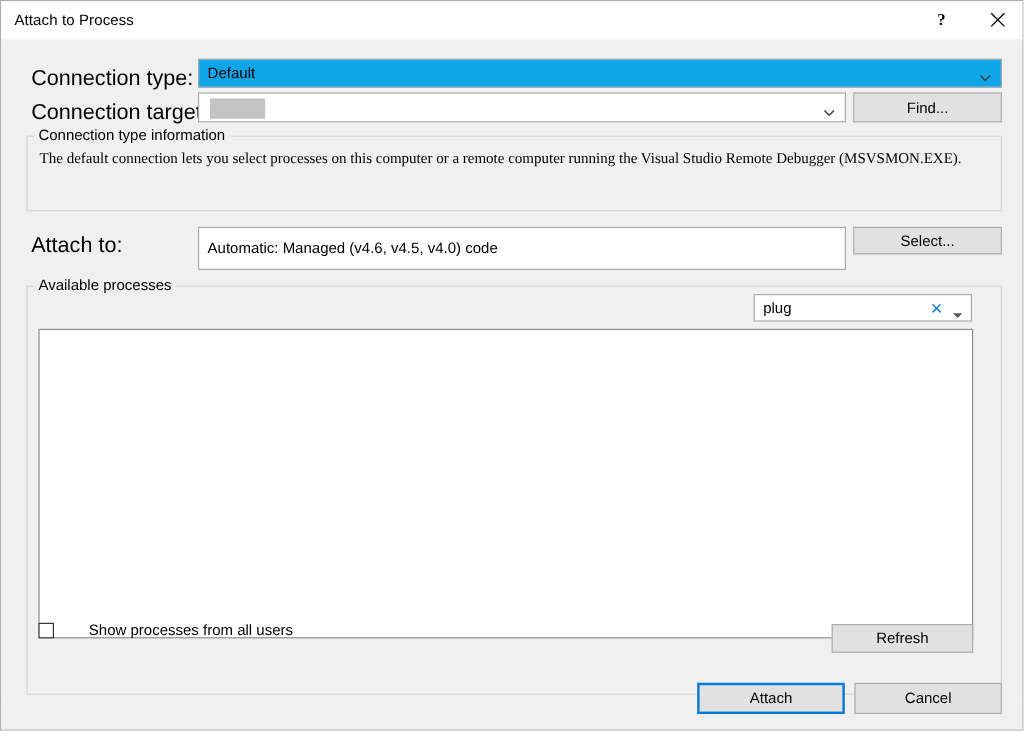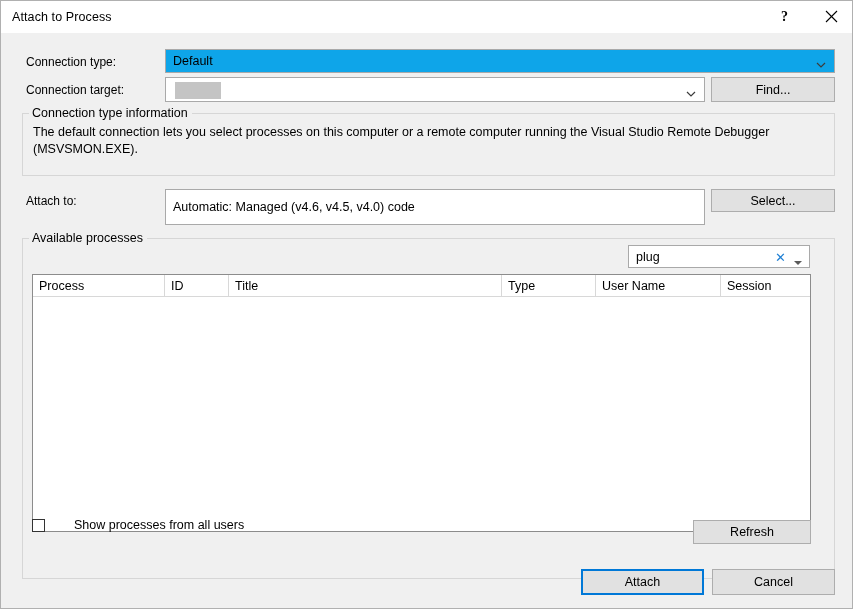--- a/index.html
+++ b/index.html
@@ -58,21 +58,21 @@
   .body-area {
     position: absolute;
     left: 0; top: 32px;
     width: 851px;
     height: 575px;
     background: #f0f0f0;
   }
 
   .lbl {
     position: absolute;
-    font-size: 12px;
+    font-size: 18px;
     color: #000;
     white-space: nowrap;
   }
 
   
   .combo-grey {
     position: absolute;
     box-sizing: border-box;
     background: #0ea5e9;
     border: 1px solid #a9a9a9;
@@ -327,21 +327,21 @@
         <svg width="10" height="7" viewBox="0 0 10 7">
           <polyline points="1,1.5 5,5.5 9,1.5" fill="none" stroke="#3c3c3c" stroke-width="1.2"></polyline>
         </svg>
       </span>
     </div>
 
     <button class="btn" style="left:710px; top:44px; width:124px; height:25px;">Find...</button>
 
     <div class="group" style="left:21px; top:80px; width:813px; height:63px;"></div>
     <div class="group-title" style="left:28px; top:73px;">Connection type information</div>
-    <div class="group-body-text" style="left:32px; top:91px; width:792px;">The default connection lets you select processes on this computer or a remote computer running the Visual Studio Remote Debugger (MSVSMON.EXE).</div>
+    <div class="group-body-text" style="left:32px; top:91px; width:792px;font-family:Liberation Serif, serif;">The default connection lets you select processes on this computer or a remote computer running the Visual Studio Remote Debugger (MSVSMON.EXE).</div>
 
     <div class="lbl" style="left:25px; top:161px;">Attach to:</div>
 
     <div class="textbox" style="left:164px; top:156px; width:540px; height:36px;">
       <span class="tb-text">Automatic: Managed (v4.6, v4.5, v4.0) code</span>
     </div>
 
     <button class="btn" style="left:710px; top:156px; width:124px; height:23px;">Select...</button>
 
     <div class="group" style="left:21px; top:205px; width:813px; height:341px;"></div>
@@ -352,28 +352,20 @@
       <span class="clear-x">✕</span>
       <span class="search-arrow">
         <svg width="8" height="5" viewBox="0 0 8 5">
           <polygon points="0,0.5 8,0.5 4,4.5" fill="#5a5a5a"></polygon>
         </svg>
       </span>
     </div>
 
     <div class="listview" style="left:31px; top:241px; width:779px; height:258px;">
 
-      <div class="lv-header">
-        <div class="lv-col" style="left:0px; width:132px;">Process</div>
-        <div class="lv-col" style="left:132px; width:64px;">ID</div>
-        <div class="lv-col" style="left:196px; width:273px;">Title</div>
-        <div class="lv-col" style="left:469px; width:94px;">Type</div>
-        <div class="lv-col" style="left:563px; width:125px;">User Name</div>
-        <div class="lv-col last" style="left:688px; width:91px;">Session</div>
-      </div>
 
     </div>
 
     <div class="checkbox-wrap" style="left:31px; top:485px;">
       <span class="cbx"></span>
       <span class="cbx-label">Show processes from all users</span>
     </div>
 
     <button class="btn" style="left:692px; top:487px; width:118px; height:24px;">Refresh</button>
 

